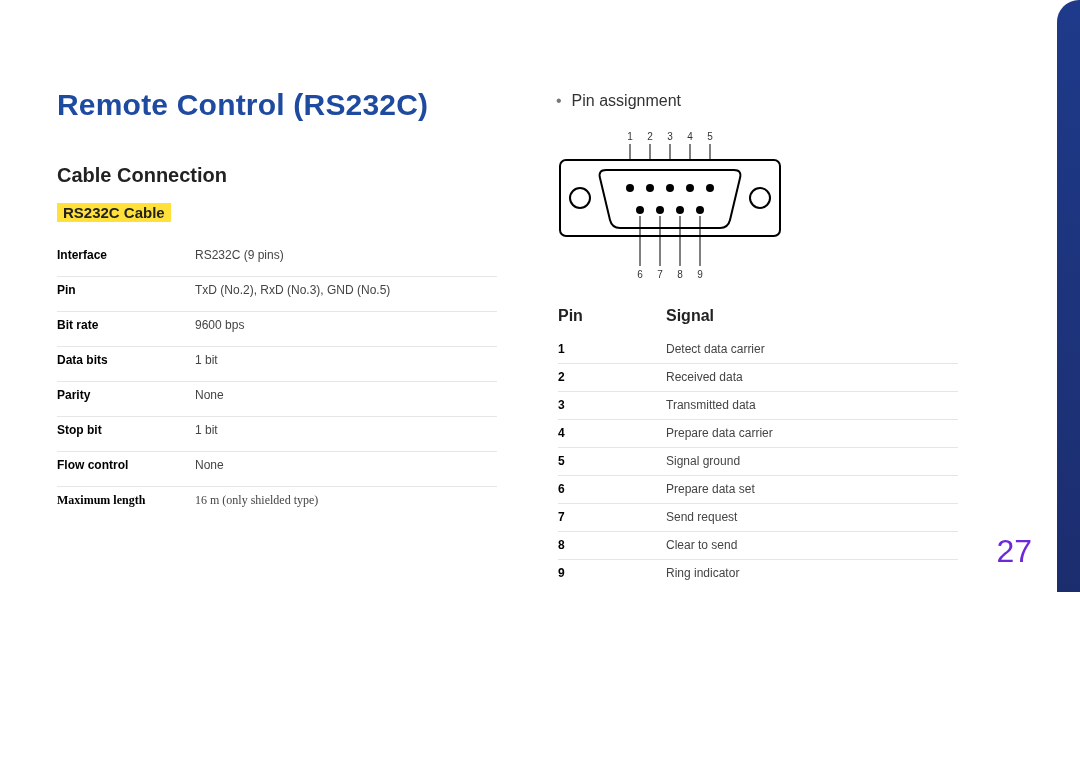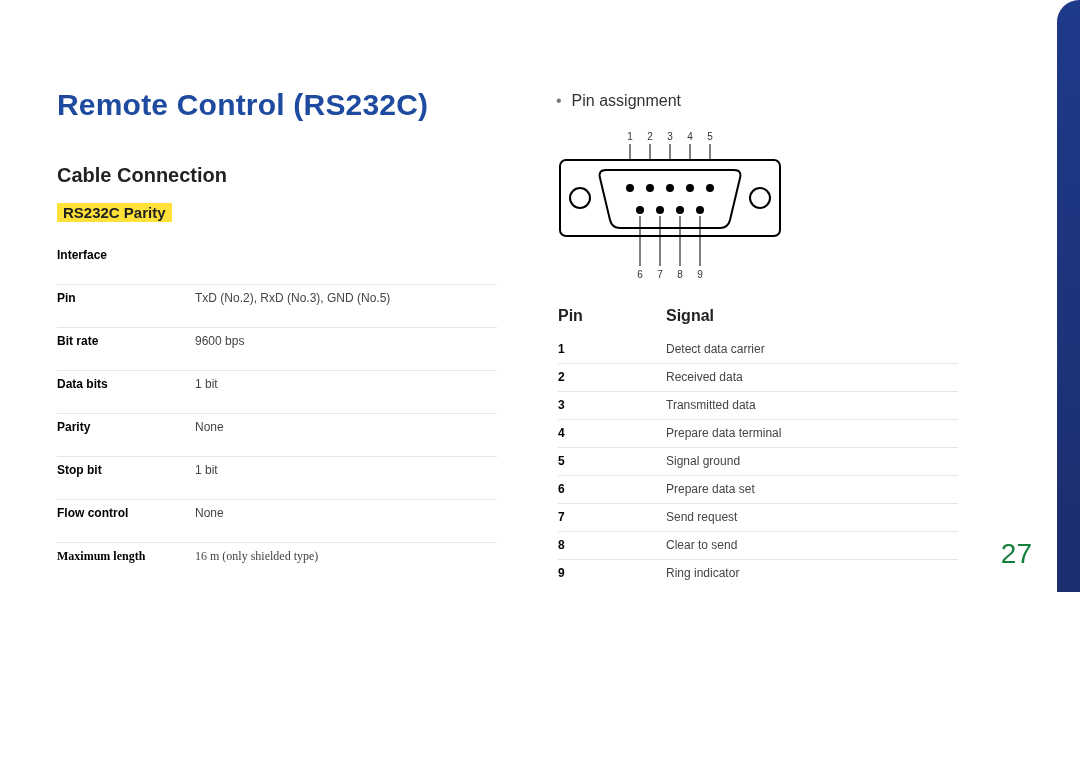--- a/index.html
+++ b/index.html
@@ -4,55 +4,56 @@
 <style>
   * { margin: 0; padding: 0; box-sizing: border-box; }
   html, body { width: 1080px; height: 763px; font-family: "Segoe UI", "Myriad Pro", Arial, sans-serif; background: #fff; }
   .page { position: relative; width: 1080px; height: 592px; background: #fff; overflow: hidden; }
   .stripe { position: absolute; top: 0; right: 0; bottom: 0; width: 23px; background: linear-gradient(180deg,#1e3a8a 0%,#1c2d6e 100%); border-top-left-radius: 22px; }
   .title  { position: absolute; left: 57px; top: 88px; font-size: 30px; font-weight: 600; color: #1e4aa0; letter-spacing: .2px; }
   .sub1   { position: absolute; left: 57px; top: 164px; font-size: 20px; font-weight: 700; color: #222; }
   .sub2   { position: absolute; left: 57px; top: 203px; font-size: 15px; font-weight: 700; color: #222; background: #ffe13a; padding: 1px 6px; }
 
   .tbl1 { position: absolute; left: 57px; top: 242px; width: 440px; font-size: 12px; color: #333; }
-  .tbl1 .row { display:flex; border-bottom: 1px solid #e6e6e6; padding: 6px 0 22px; }
+  .tbl1 .row { display:flex; border-bottom: 1px solid #e6e6e6; padding: 6px 0 14px; }
   .tbl1 .row:last-child { border-bottom: none; font-family: Liberation Serif, serif; }
   .tbl1 .k { width: 138px; font-weight: 700; color:#000; }
   .tbl1 .v { flex: 1; color:#444; }
 
   .bullet { position: absolute; left: 556px; top: 92px; font-size: 16px; color:#333; }
   .bullet::before { content:"•"; margin-right: 10px; color:#777; }
 
   .connector { position: absolute; left: 540px; top: 120px; width: 260px; }
 
   .pinhdr { position: absolute; left: 558px; top: 307px; font-size: 16px; font-weight: 700; color:#222; width: 400px; display:flex; }
   .pinhdr .c1 { width: 108px; }
   .pinhdr .c2 { flex:1; }
 
   .tbl2 { position: absolute; left: 558px; top: 336px; width: 400px; font-size: 12px; color:#333; }
   .tbl2 .row { display:flex; border-bottom: 1px solid #e6e6e6; padding: 6px 0 7px; }
   .tbl2 .row:last-child { border-bottom: none; }
   .tbl2 .c1 { width: 108px; font-weight: 700; color:#000; }
   .tbl2 .c2 { flex:1; color:#444; }
 
-  .pagenum { position: absolute; right: 48px; bottom: 22px; font-size: 28px; color: #15803d; font-weight: 300; }
+  .pagenum { position: absolute; right: 48px; bottom: 22px; font-size: 32px; color: #6d28d9; font-weight: 300; }
 </style>
 </head>
 <body>
 
 <div class="page">
   <div class="stripe"></div>
 
   <div class="title">Remote Control (RS232C)</div>
   <div class="sub1">Cable Connection</div>
-  <div class="sub2">RS232C Parity</div>
+  <div class="sub2">RS232C Cable</div>
 
   <div class="tbl1" id="tbl1">
       <div class="row">
         <div class="k">Interface</div>
+        <div class="v">RS232C (9 pins)</div>
       </div>
       <div class="row">
         <div class="k">Pin</div>
         <div class="v">TxD (No.2), RxD (No.3), GND (No.5)</div>
       </div>
       <div class="row">
         <div class="k">Bit rate</div>
         <div class="v">9600 bps</div>
       </div>
       <div class="row">
@@ -139,21 +140,21 @@
       <div class="row">
         <div class="c1">2</div>
         <div class="c2">Received data</div>
       </div>
       <div class="row">
         <div class="c1">3</div>
         <div class="c2">Transmitted data</div>
       </div>
       <div class="row">
         <div class="c1">4</div>
-        <div class="c2">Prepare data terminal</div>
+        <div class="c2">Prepare data carrier</div>
       </div>
       <div class="row">
         <div class="c1">5</div>
         <div class="c2">Signal ground</div>
       </div>
       <div class="row">
         <div class="c1">6</div>
         <div class="c2">Prepare data set</div>
       </div>
       <div class="row">

